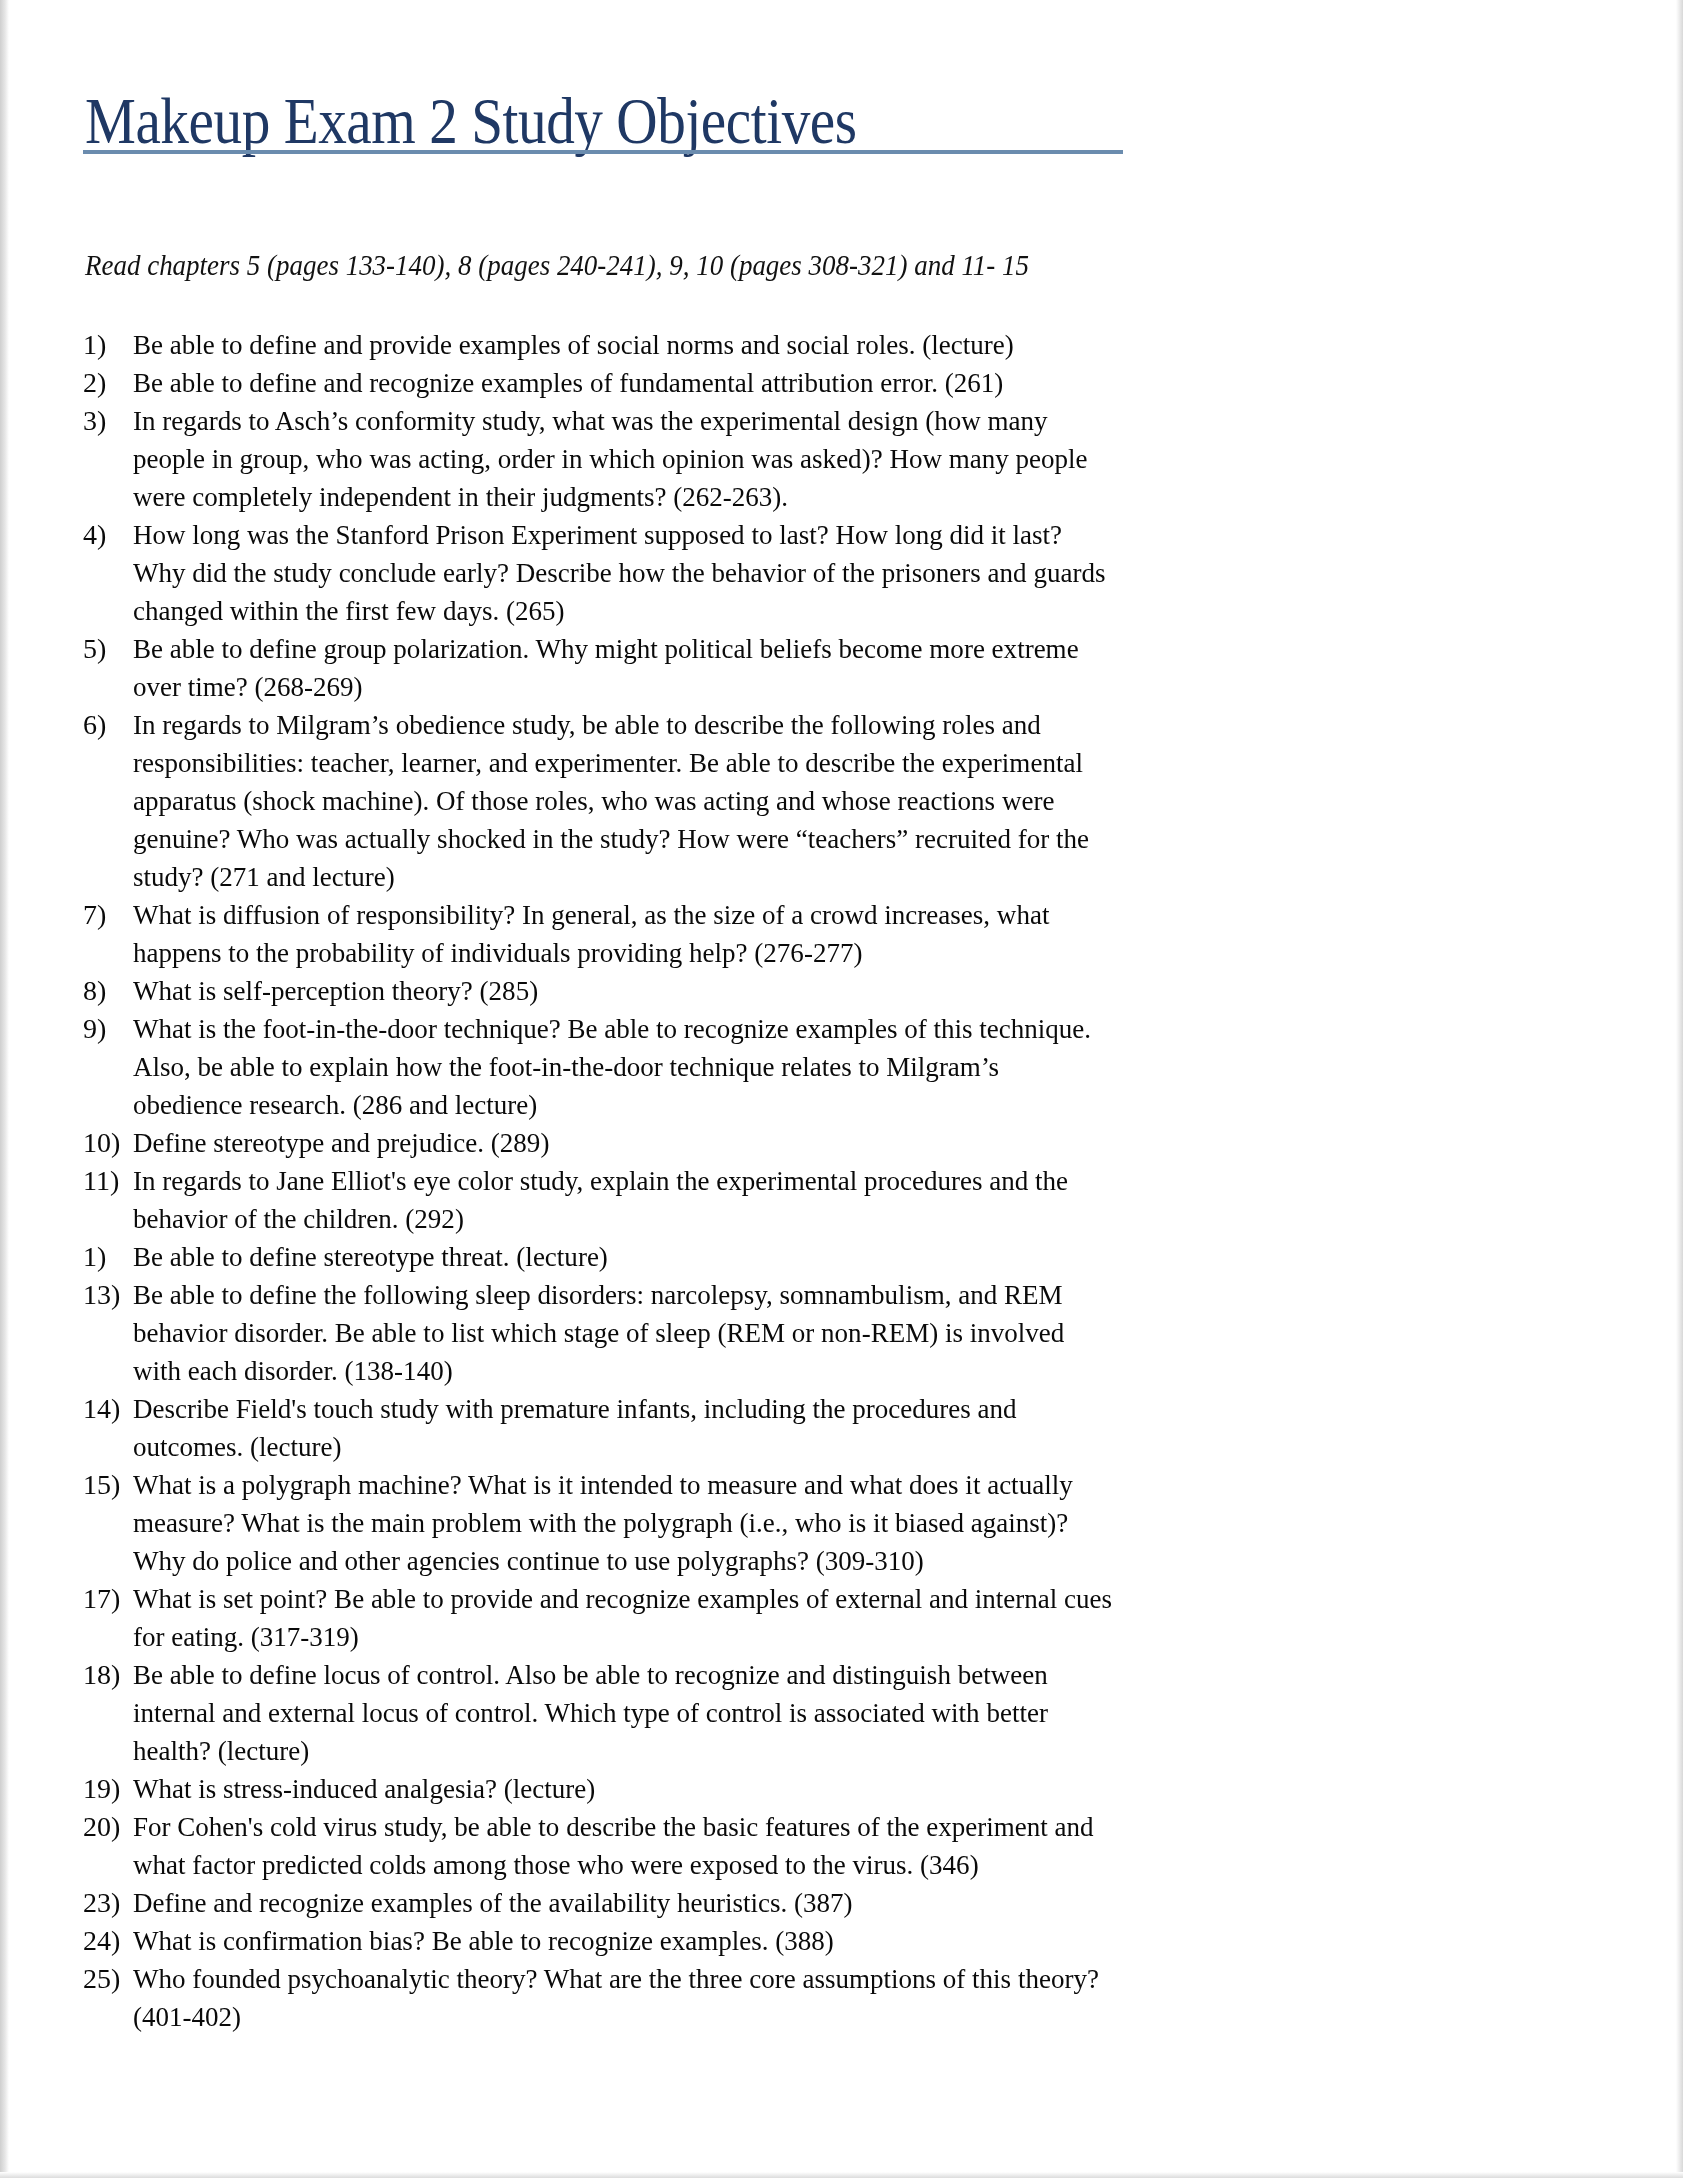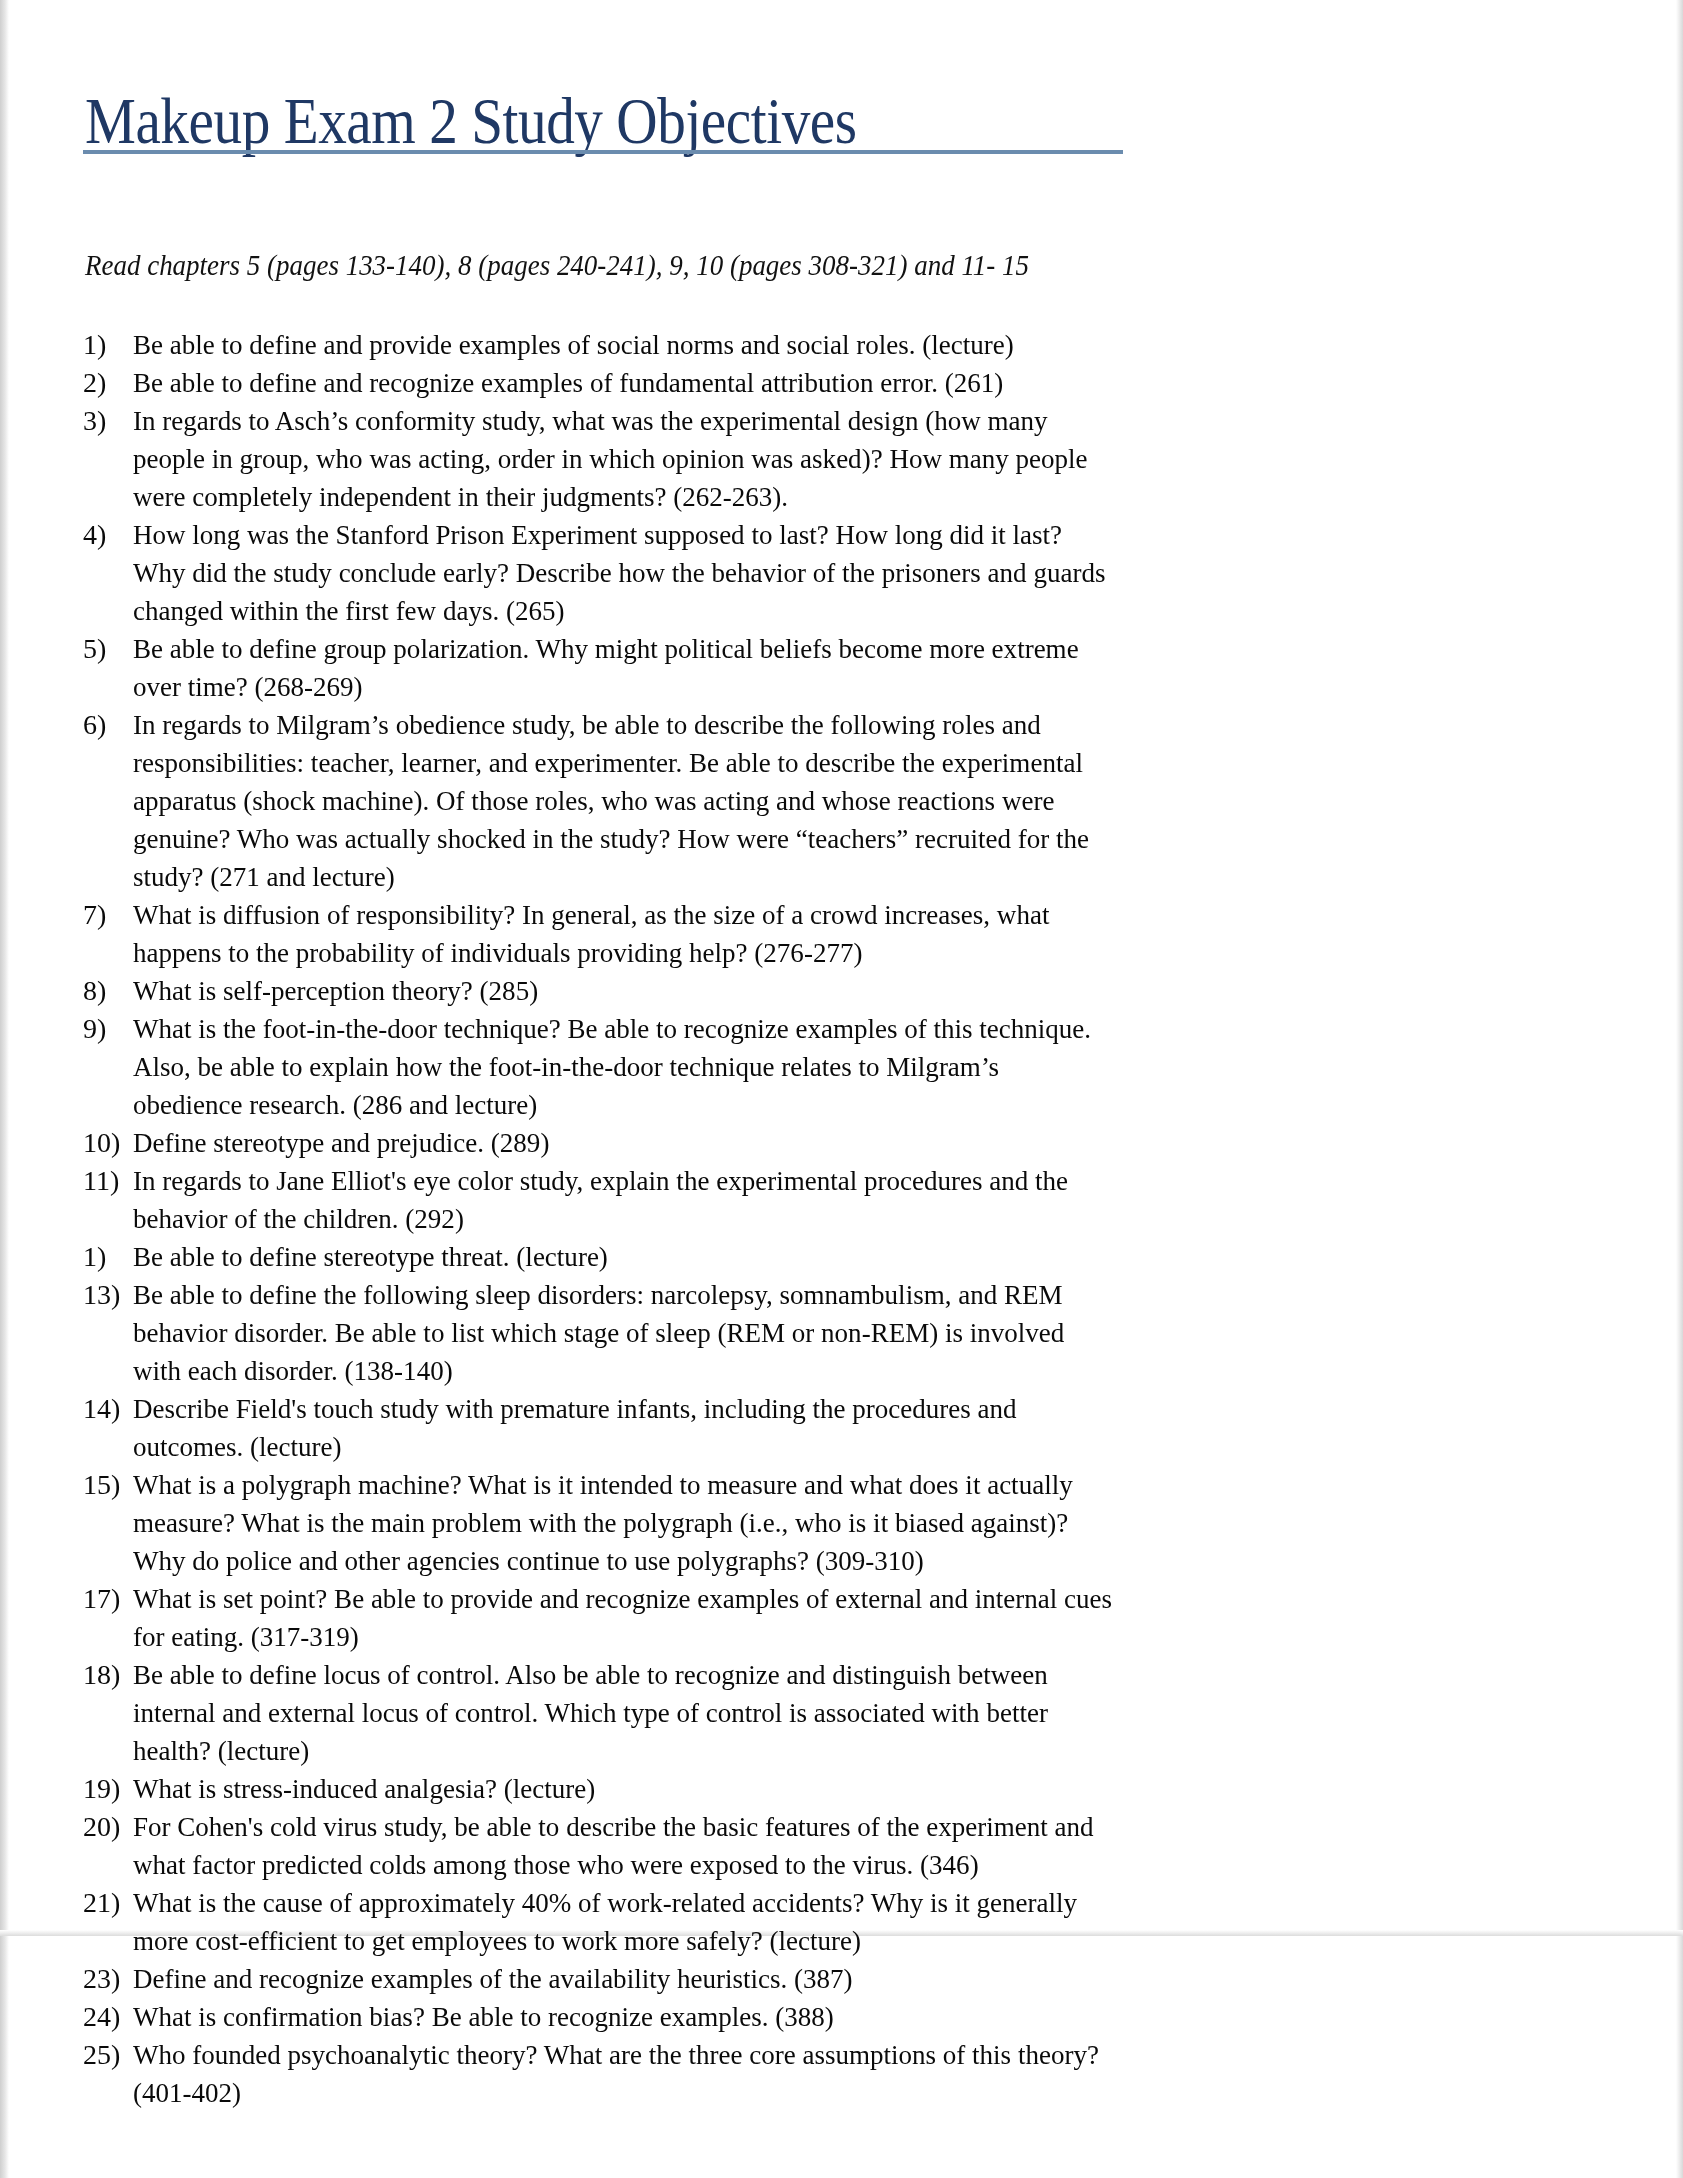--- a/index.html
+++ b/index.html
@@ -40,21 +40,21 @@
     width: 1683px;
     height: 6px;
     background: linear-gradient(to top, #dcdcdc 0%, #ffffff 100%);
   }
 
   .page {
     position: absolute;
     left: 0;
     top: 0;
     width: 1683px;
-    height: 1936px;
+    height: 2178px;
     padding: 0;
     box-sizing: border-box;
   }
 
   .doc-title {
     position: absolute;
     left: 85px;
     top: 85px;
     width: 1089px;
     font-family: "Liberation Serif", "DejaVu Serif", serif;
@@ -208,24 +208,20 @@
       </div>
       <div class="obj-item">
         <div class="obj-num">19)</div>
         <div class="obj-text">What is stress-induced analgesia? (lecture)</div>
       </div>
       <div class="obj-item">
         <div class="obj-num">20)</div>
         <div class="obj-text">For Cohen's cold virus study, be able to describe the basic features of the experiment and what factor predicted colds among those who were exposed to the virus. (346)</div>
       </div>
       <div class="obj-item">
-        <div class="obj-num">21)</div>
-        <div class="obj-text">What is the cause of approximately 40% of work-related accidents? Why is it generally more cost-efficient to get employees to work more safely? (lecture)</div>
-      </div>
-      <div class="obj-item">
         <div class="obj-num">23)</div>
         <div class="obj-text">Define and recognize examples of the availability heuristics. (387)</div>
       </div>
       <div class="obj-item">
         <div class="obj-num">24)</div>
         <div class="obj-text">What is confirmation bias? Be able to recognize examples. (388)</div>
       </div>
       <div class="obj-item">
         <div class="obj-num">25)</div>
         <div class="obj-text">Who founded psychoanalytic theory? What are the three core assumptions of this theory? (401-402)</div>

